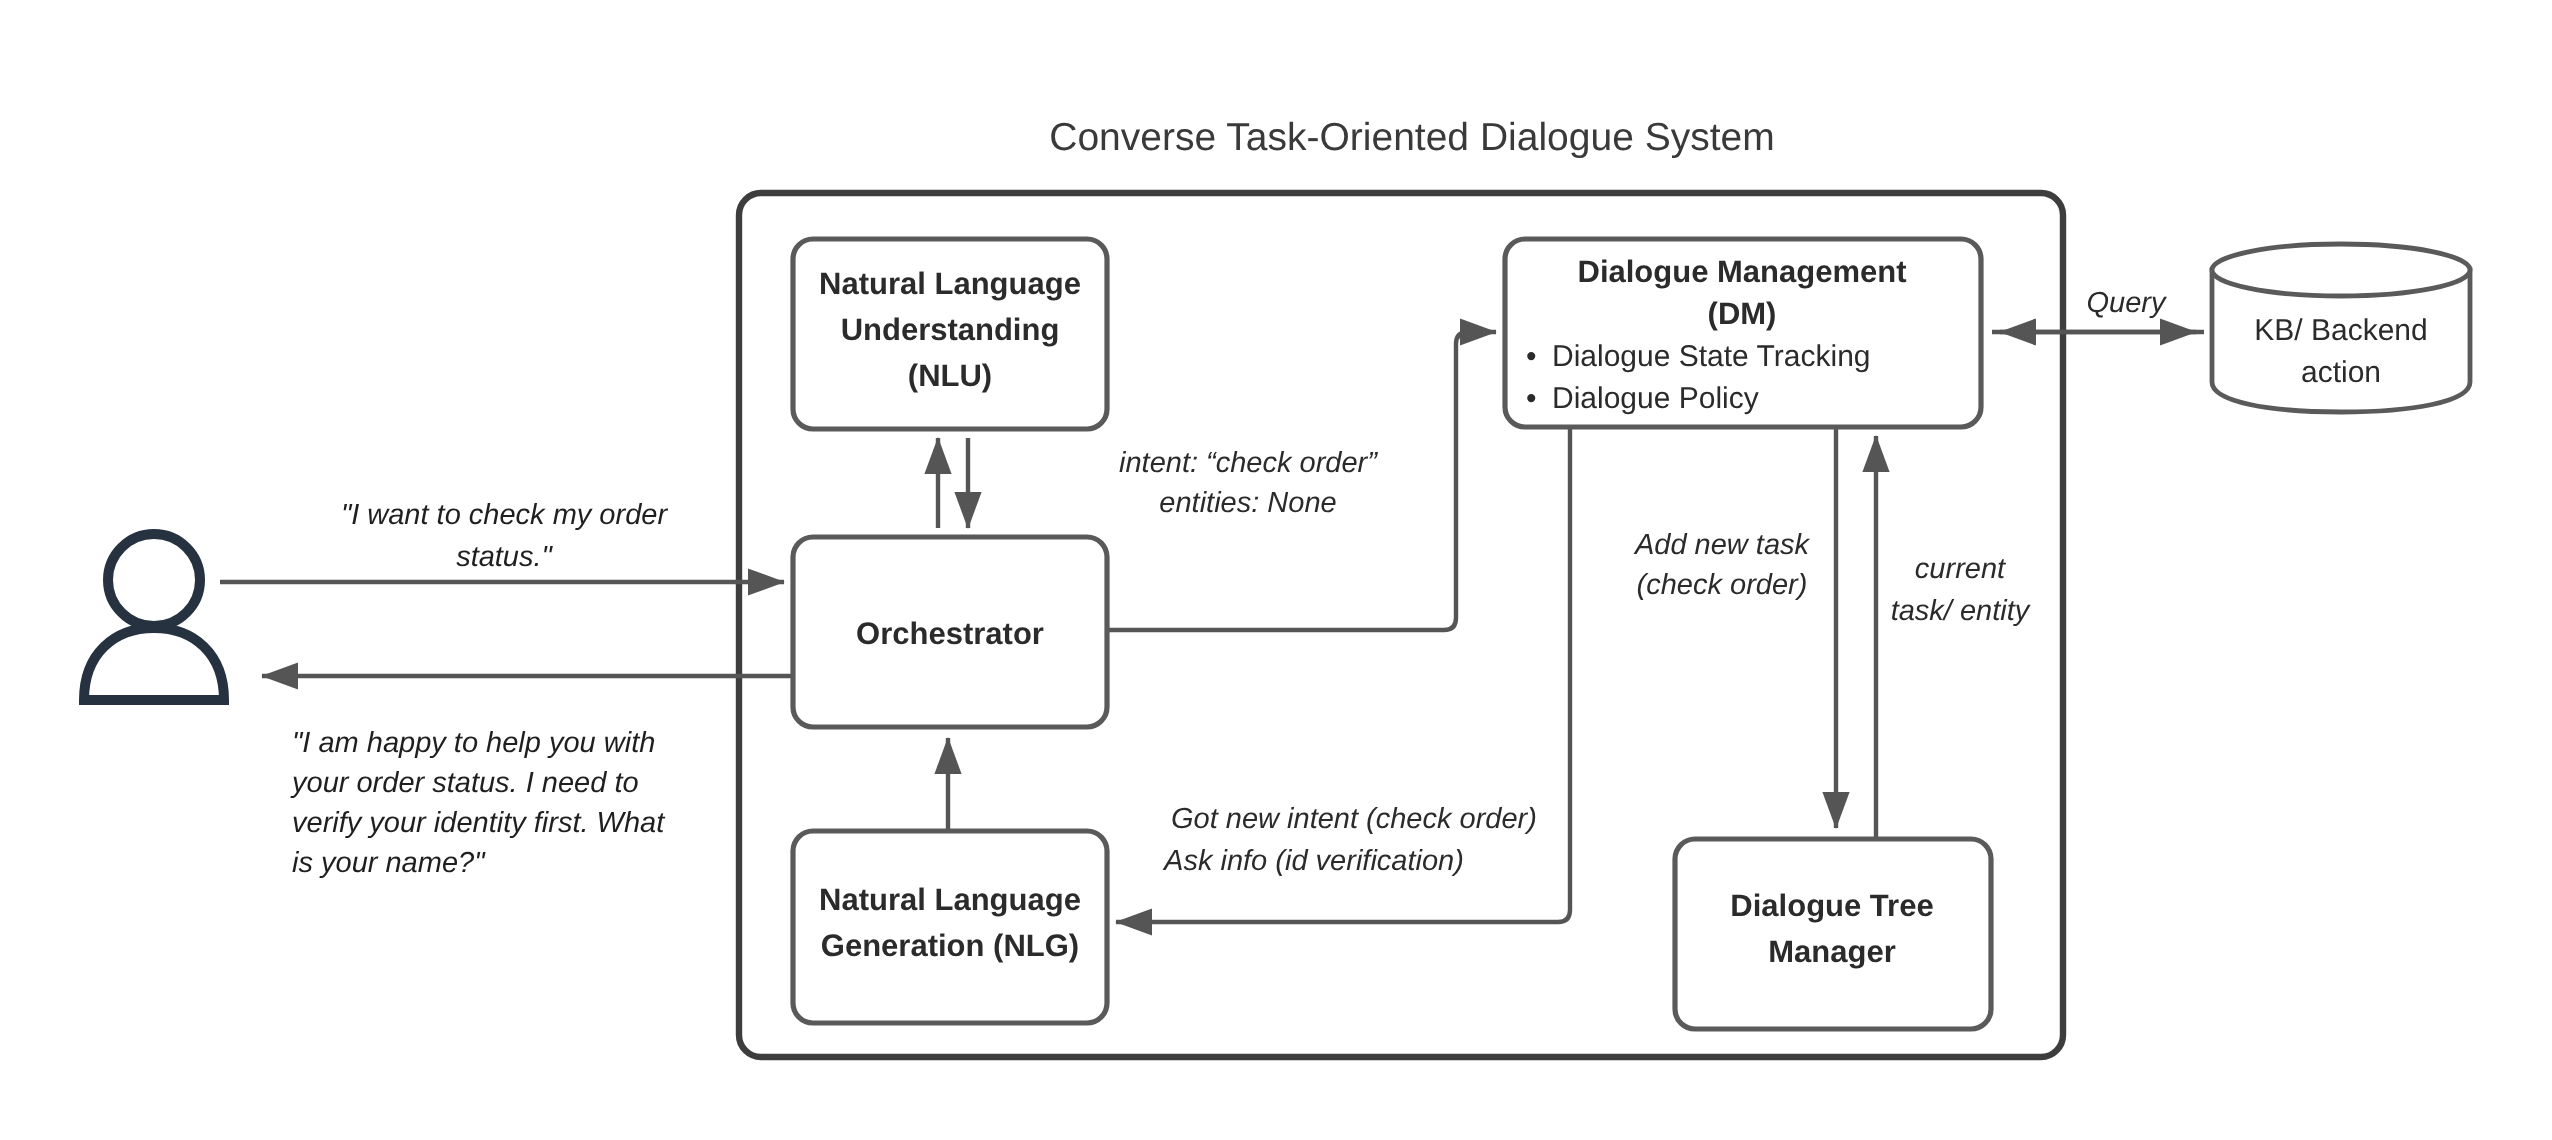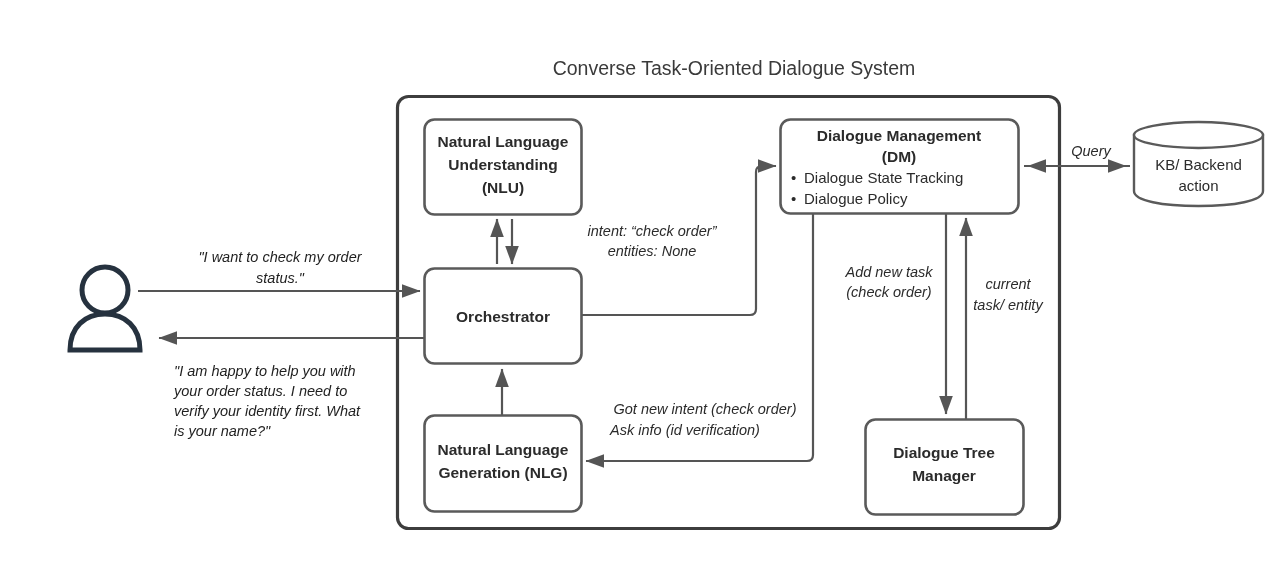--- a/index.html
+++ b/index.html
@@ -10,21 +10,20 @@
   body {
     width: 1276px;
     height: 570px;
     font-family: "Liberation Sans", sans-serif;
     overflow: hidden;
   }
   #diagram-root {
     position: relative;
     width: 1037px;
     height: 570px;
-    margin-left: 28px;
   }
   svg.diagram {
     display: block;
     width: 1276px;
     height: 570px;
   }
   .box-fill { fill: #ffffff; stroke: #5a5a5a; stroke-width: 2.6; }
   .container-outline { fill: none; stroke: #3d3d3d; stroke-width: 3.2; }
   .cyl-body { fill: #ffffff; stroke: #5a5a5a; stroke-width: 2.4; }
   .cyl-top { fill: #ffffff; stroke: #5a5a5a; stroke-width: 2.4; }

